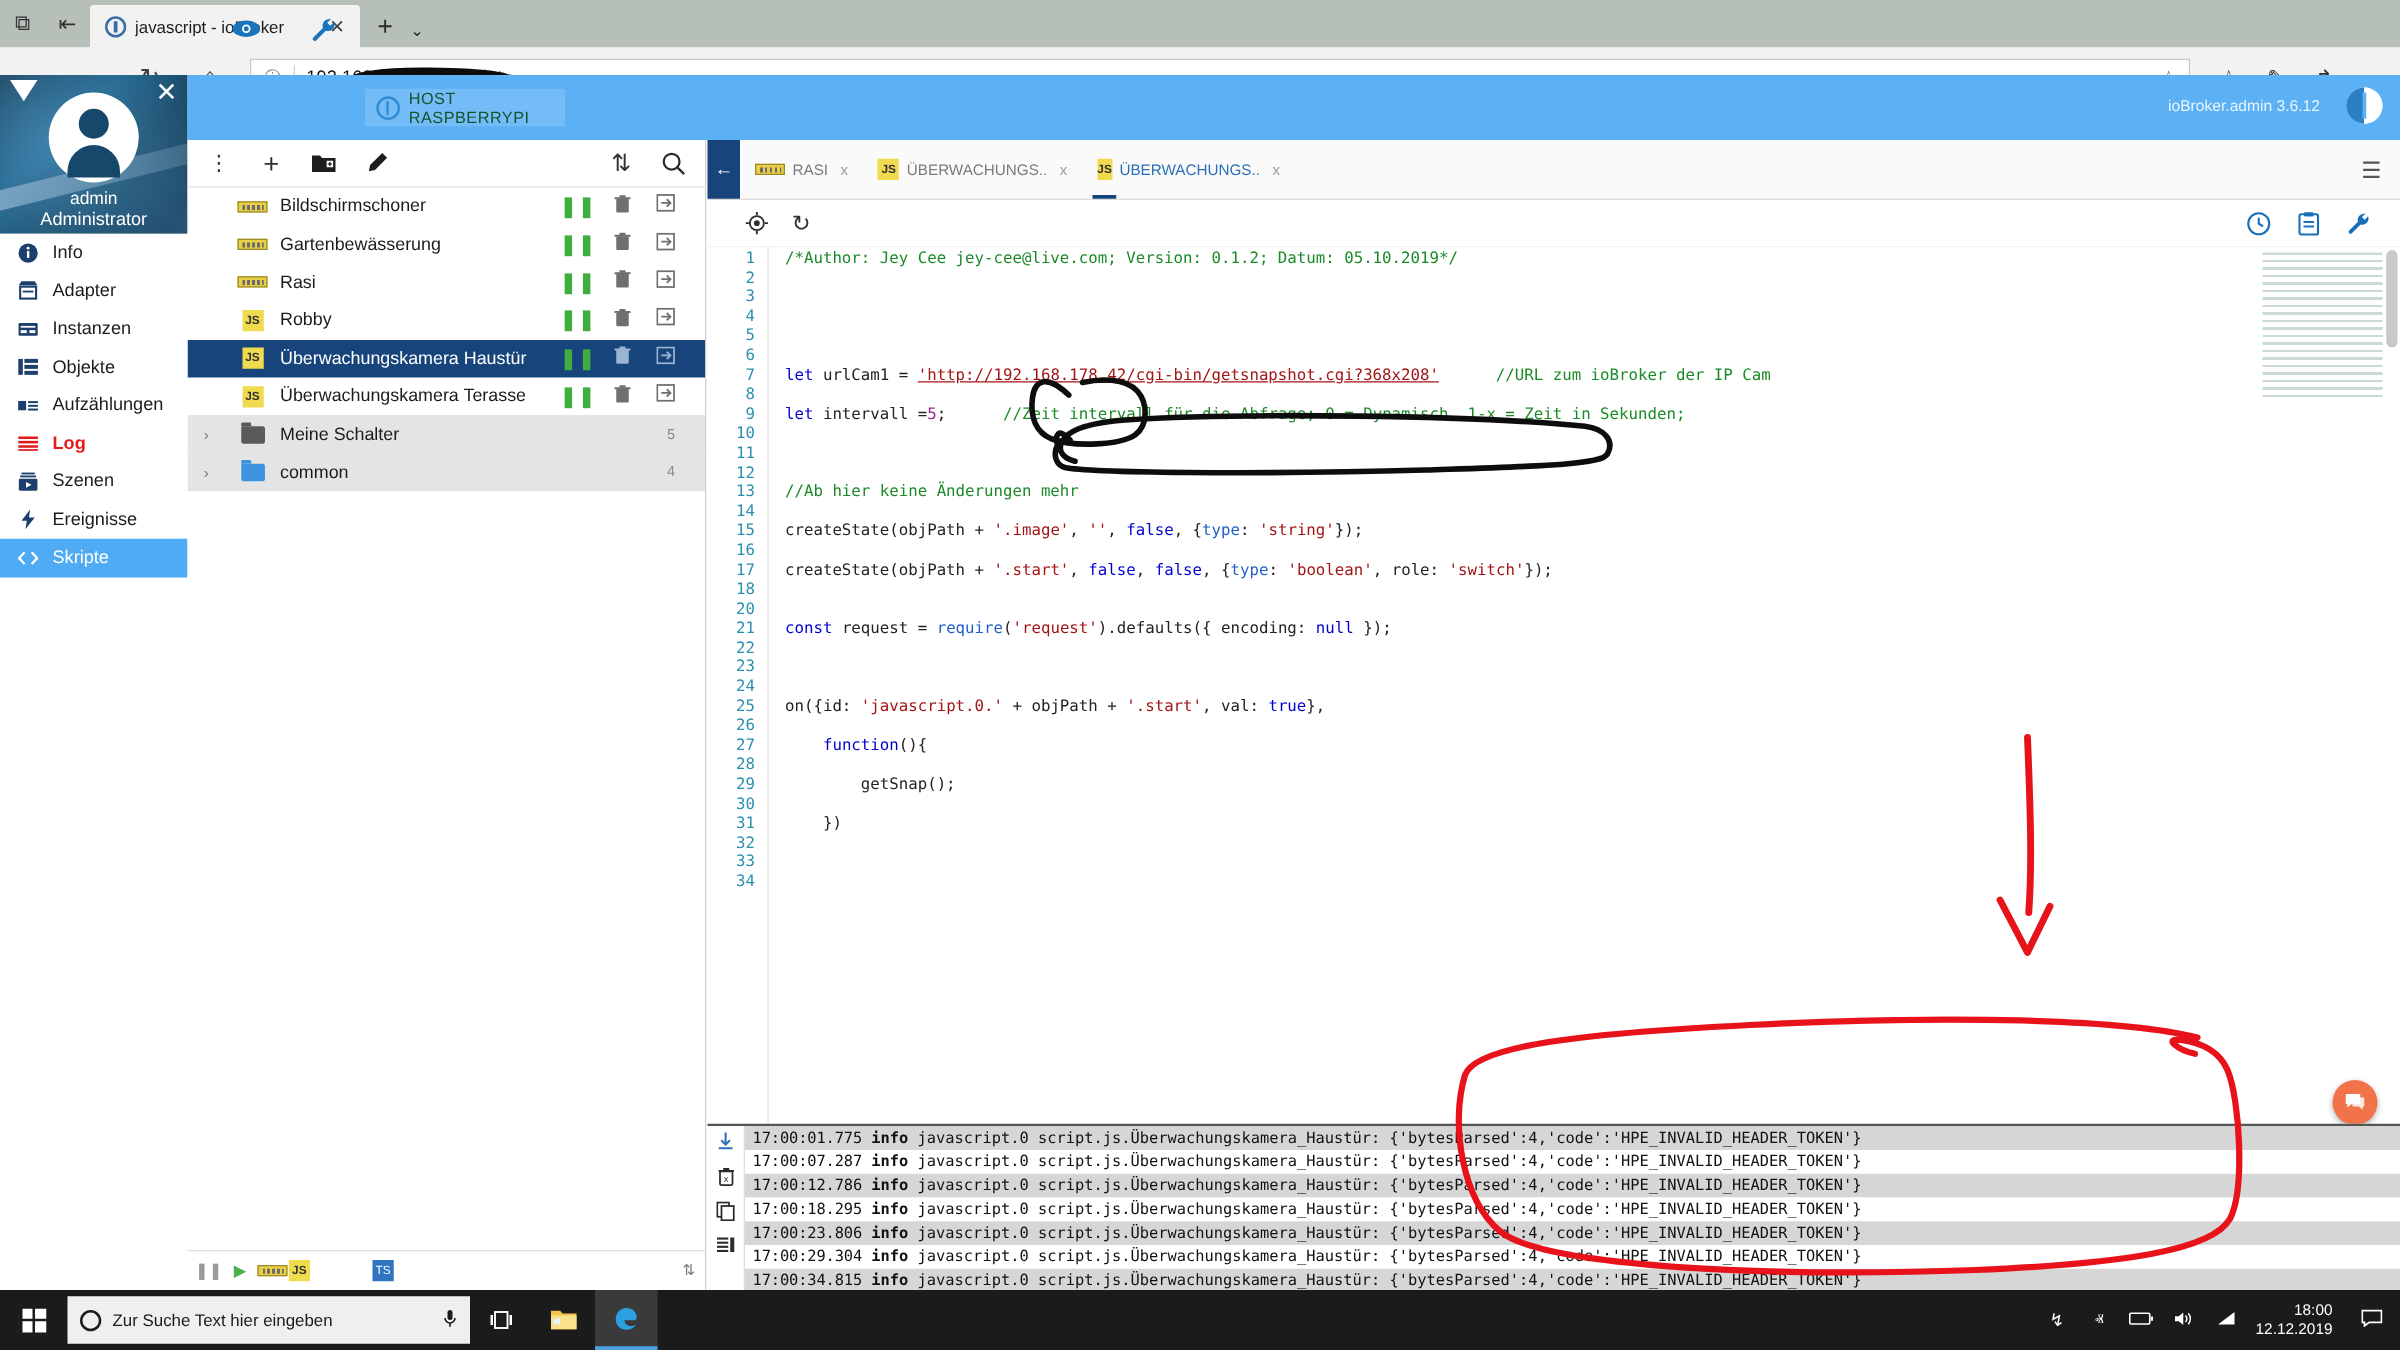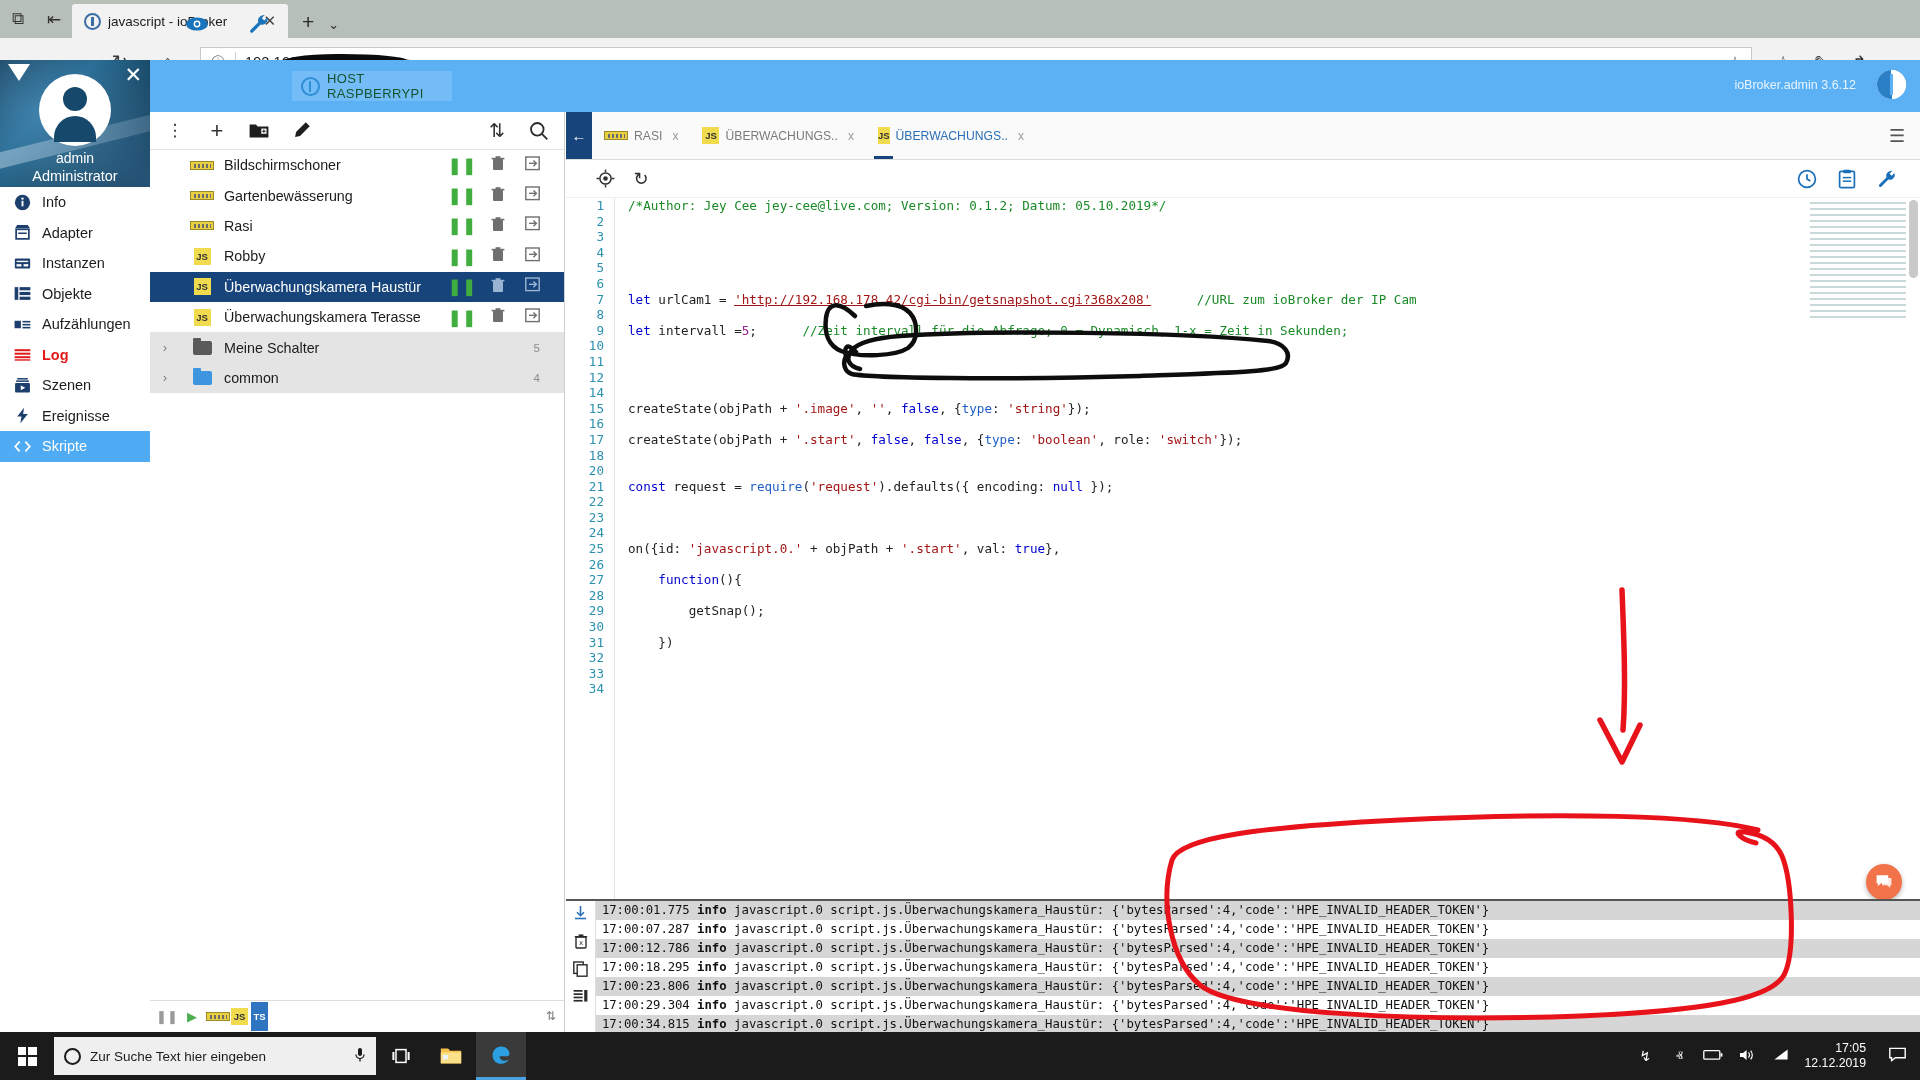--- a/index.html
+++ b/index.html
@@ -120,22 +120,22 @@
   .act{width:35px;text-align:center;font-size:16px;}
   .act.pause{color:#3fae3f;font-weight:bold;letter-spacing:1px;}
   .act.del{color:#6f6f6f;}
   .act.exp{color:#6f6f6f;}
   .listfoot{position:absolute;left:0;right:0;bottom:0;height:32px;border-top:1px solid #ddd;
             display:flex;align-items:center;gap:3px;padding-left:6px;background:#fff;}
   .lfi{width:22px;text-align:center;font-size:13px;color:#9a9a9a;}
   .lfi.play{color:#4caf50;}
   .lfjs{width:17px;height:17px;background:#f0db4f;color:#333;font-size:9.5px;font-weight:bold;
         display:flex;align-items:center;justify-content:center;}
-  .lfts{width:17px;height:29px;background:#2f74c0;color:#fff;font-size:9.5px;font-weight:bold;
-        display:flex;align-items:center;justify-content:center;}
+  .lfts{width:17px;height:17px;background:#2f74c0;color:#fff;font-size:9.5px;font-weight:normal;
+        display:flex;align-items:center;justify-content:center;margin-left:47px;}
   .lfsort{margin-left:auto;padding-right:8px;color:#777;font-size:12px;line-height:.9;text-align:center;}
 
   
   .editor{position:absolute; left:566px; top:112px; right:0; bottom:48px; background:#fff;}
   .edtabs{height:48px;display:flex;align-items:stretch;border-bottom:1px solid #dcdcdc;background:#fafafa;}
   .backbtn{width:26px;background:#17447a;color:#fff;display:flex;align-items:center;justify-content:center;
            font-size:15px;flex:none;}
   .etab{display:flex;align-items:center;gap:6px;padding:0 12px;font-size:12.2px;color:#7b7b7b;
         position:relative;white-space:nowrap;}
   .etab.act{color:#2b6fb5;}
@@ -646,20 +646,24 @@
           </div>
           <div class="cline">
             <span class="gut">11</span>
             <span class="code">&nbsp;</span>
           </div>
           <div class="cline">
             <span class="gut">12</span>
             <span class="code">&nbsp;</span>
           </div>
           <div class="cline">
+            <span class="gut">13</span>
+            <span class="code"><span class="cmt">//Ab hier keine Änderungen mehr</span></span>
+          </div>
+          <div class="cline">
             <span class="gut">14</span>
             <span class="code">&nbsp;</span>
           </div>
           <div class="cline">
             <span class="gut">15</span>
             <span class="code">createState(objPath + <span class="str">'.image'</span>, <span class="str">''</span>, <span class="kw">false</span>, {<span class="fn">type</span>: <span class="str">'string'</span>});</span>
           </div>
           <div class="cline">
             <span class="gut">16</span>
             <span class="code">&nbsp;</span>
@@ -854,21 +858,21 @@
             <path d="M9.4 4.4a4 4 0 0 1 0 5.2" fill="none" stroke="#fff" stroke-width="1.2"></path>
             <path d="M11.6 2.6a6.6 6.6 0 0 1 0 8.8" fill="none" stroke="#fff" stroke-width="1.2"></path>
           </svg>
       </span>
       <span class="tri">
         <svg width="16" height="14" viewBox="0 0 16 14">
             <path d="M1.4 11.6 L14.6 11.6 L14.6 1.6 Z" fill="#fff"></path>
           </svg>
       </span>
       <span class="clock">
-        <div>17:05</div>
+        <div>18:00</div>
         <div>12.12.2019</div>
       </span>
       <span class="notif">
         <svg width="17" height="15" viewBox="0 0 17 15">
             <path d="M0.8 1.4h15.4v9.4H6.4L2.6 13.6V10.8H0.8z" fill="none" stroke="#fff" stroke-width="1.4"></path>
           </svg>
       </span>
     </div>
   </div>
 

